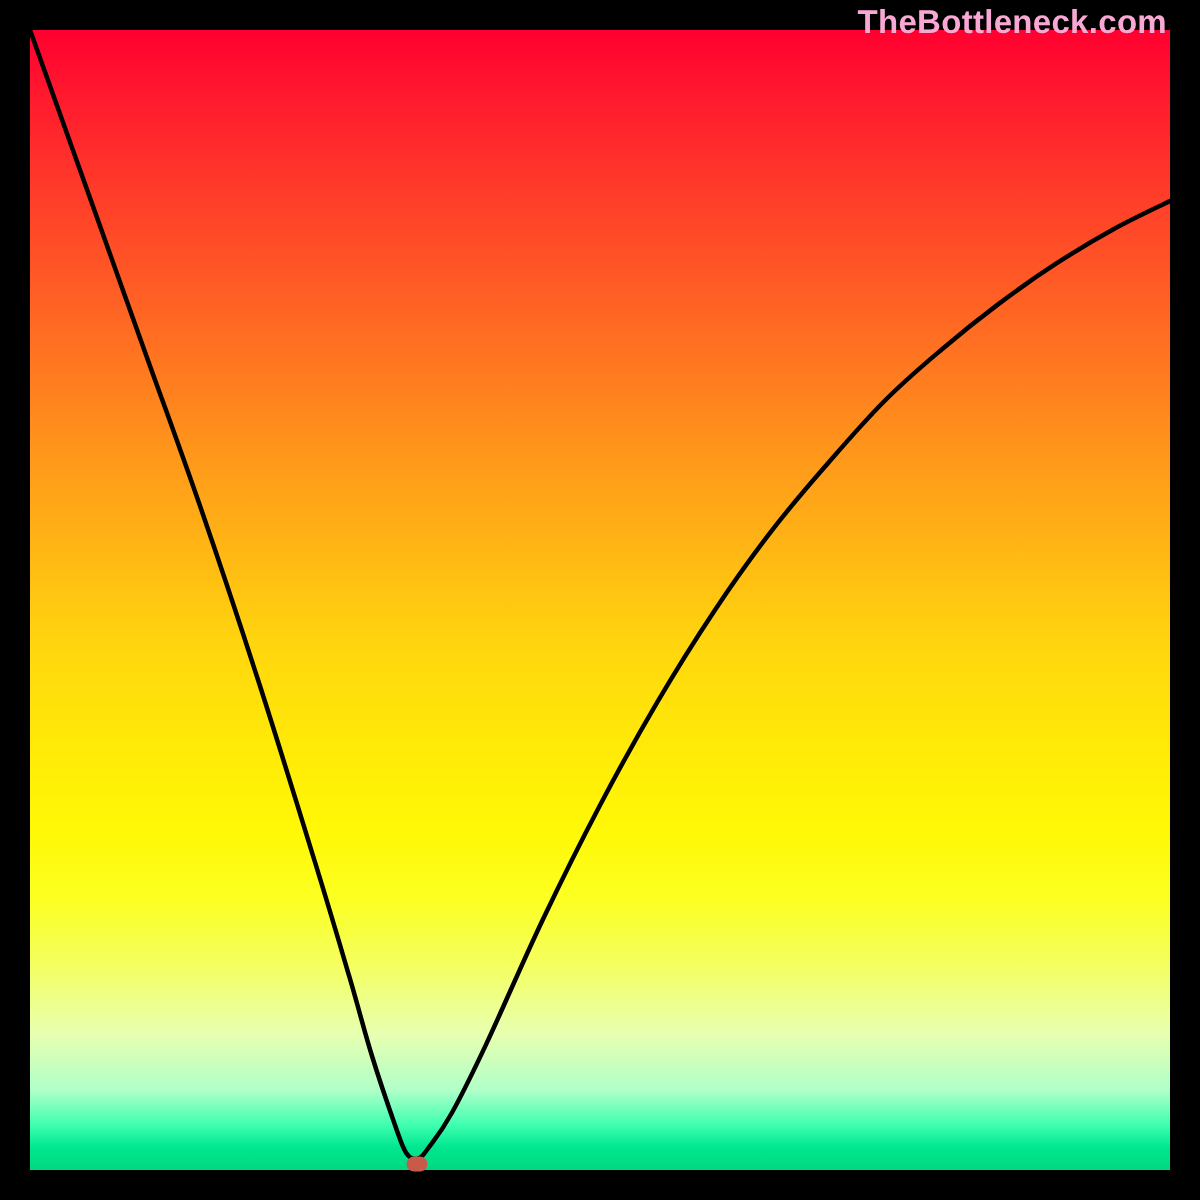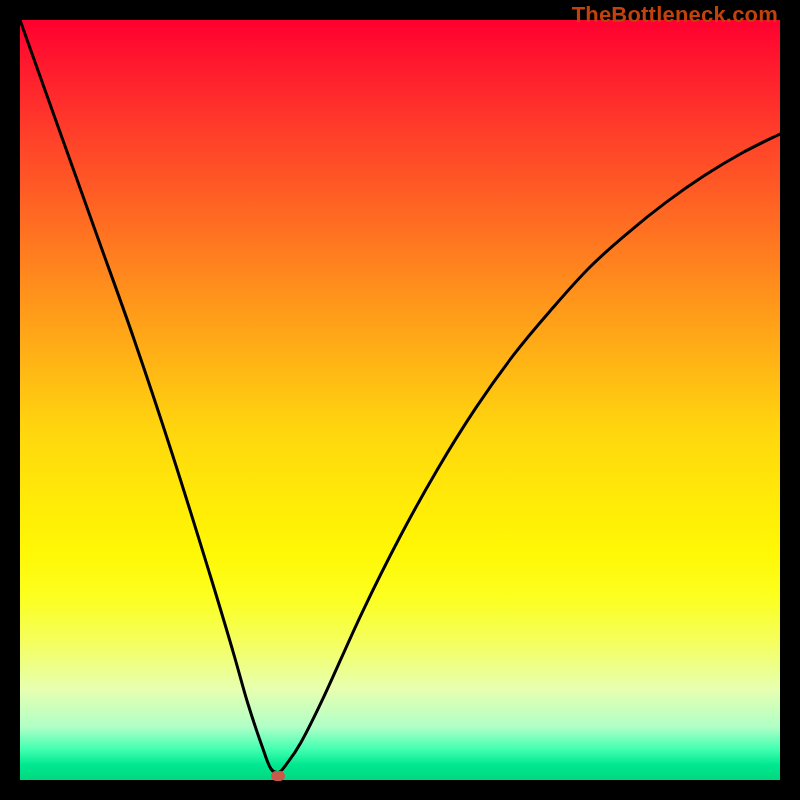--- a/index.html
+++ b/index.html
@@ -35,21 +35,21 @@
       #00e890 98%,
       #00d880 100%);
   }
   .attribution {
     position: absolute;
     top: 2px;
     right: 22px;
     font-family: Arial, Helvetica, sans-serif;
     font-size: 22px;
     font-weight: 600;
-    color: #c2410c;
+    color: #f9a8d4;
     letter-spacing: 0.2px;
     text-align: center;
   }
   svg.curve {
     position: absolute;
     left: 0;
     top: 0;
     width: 760px;
     height: 760px;
     pointer-events: none;

